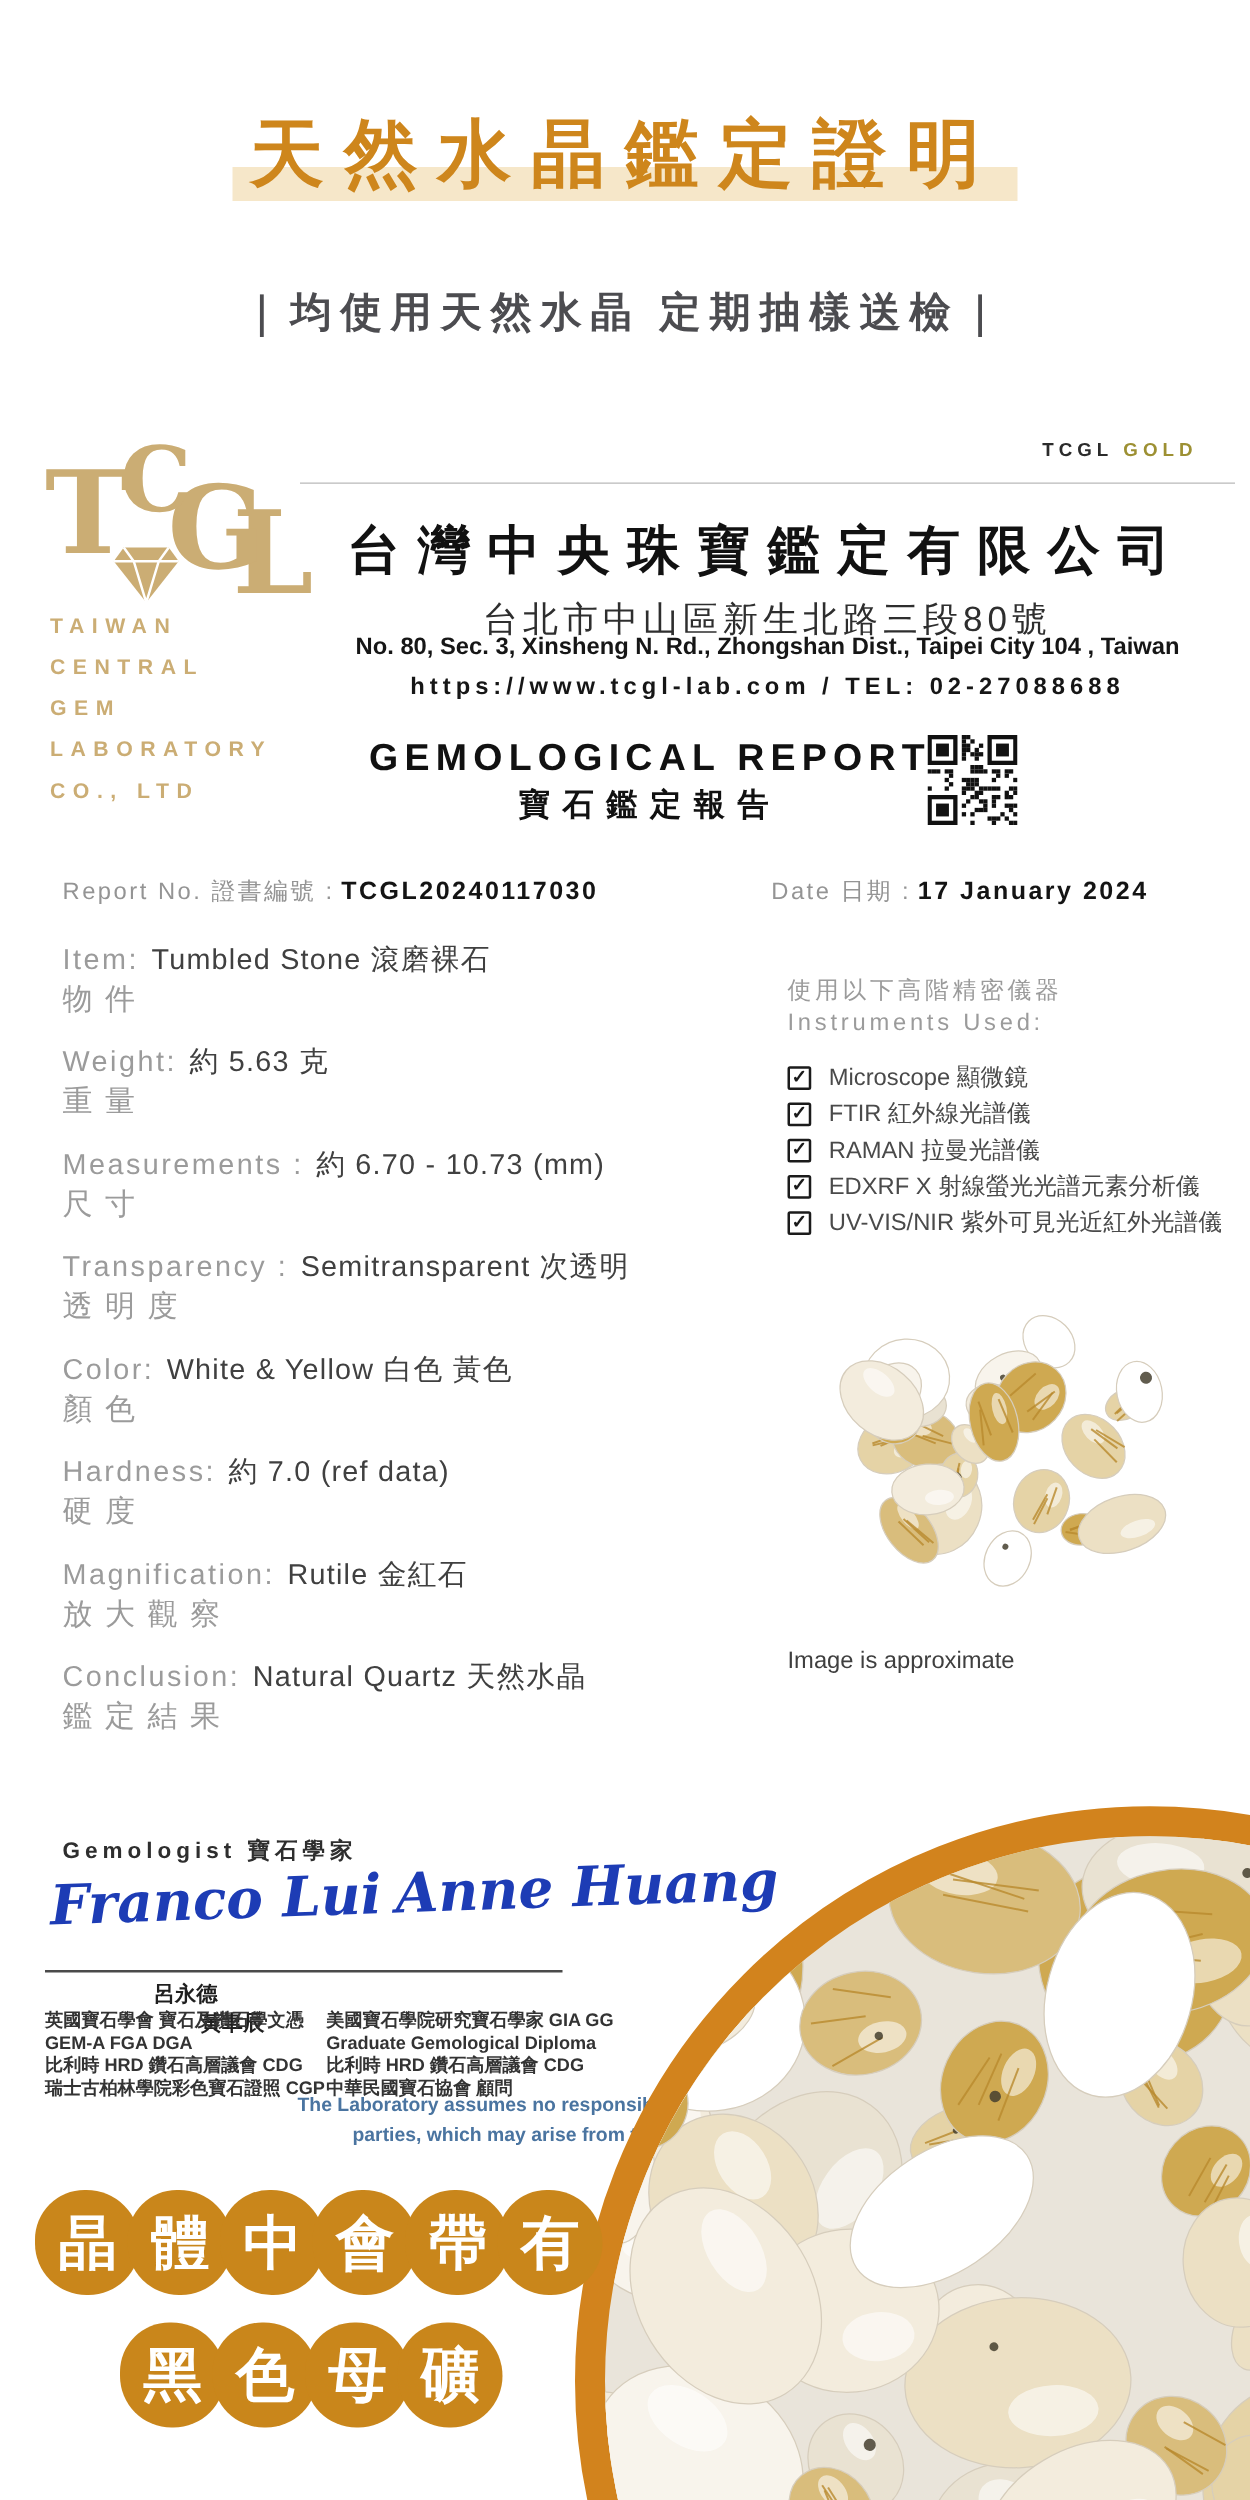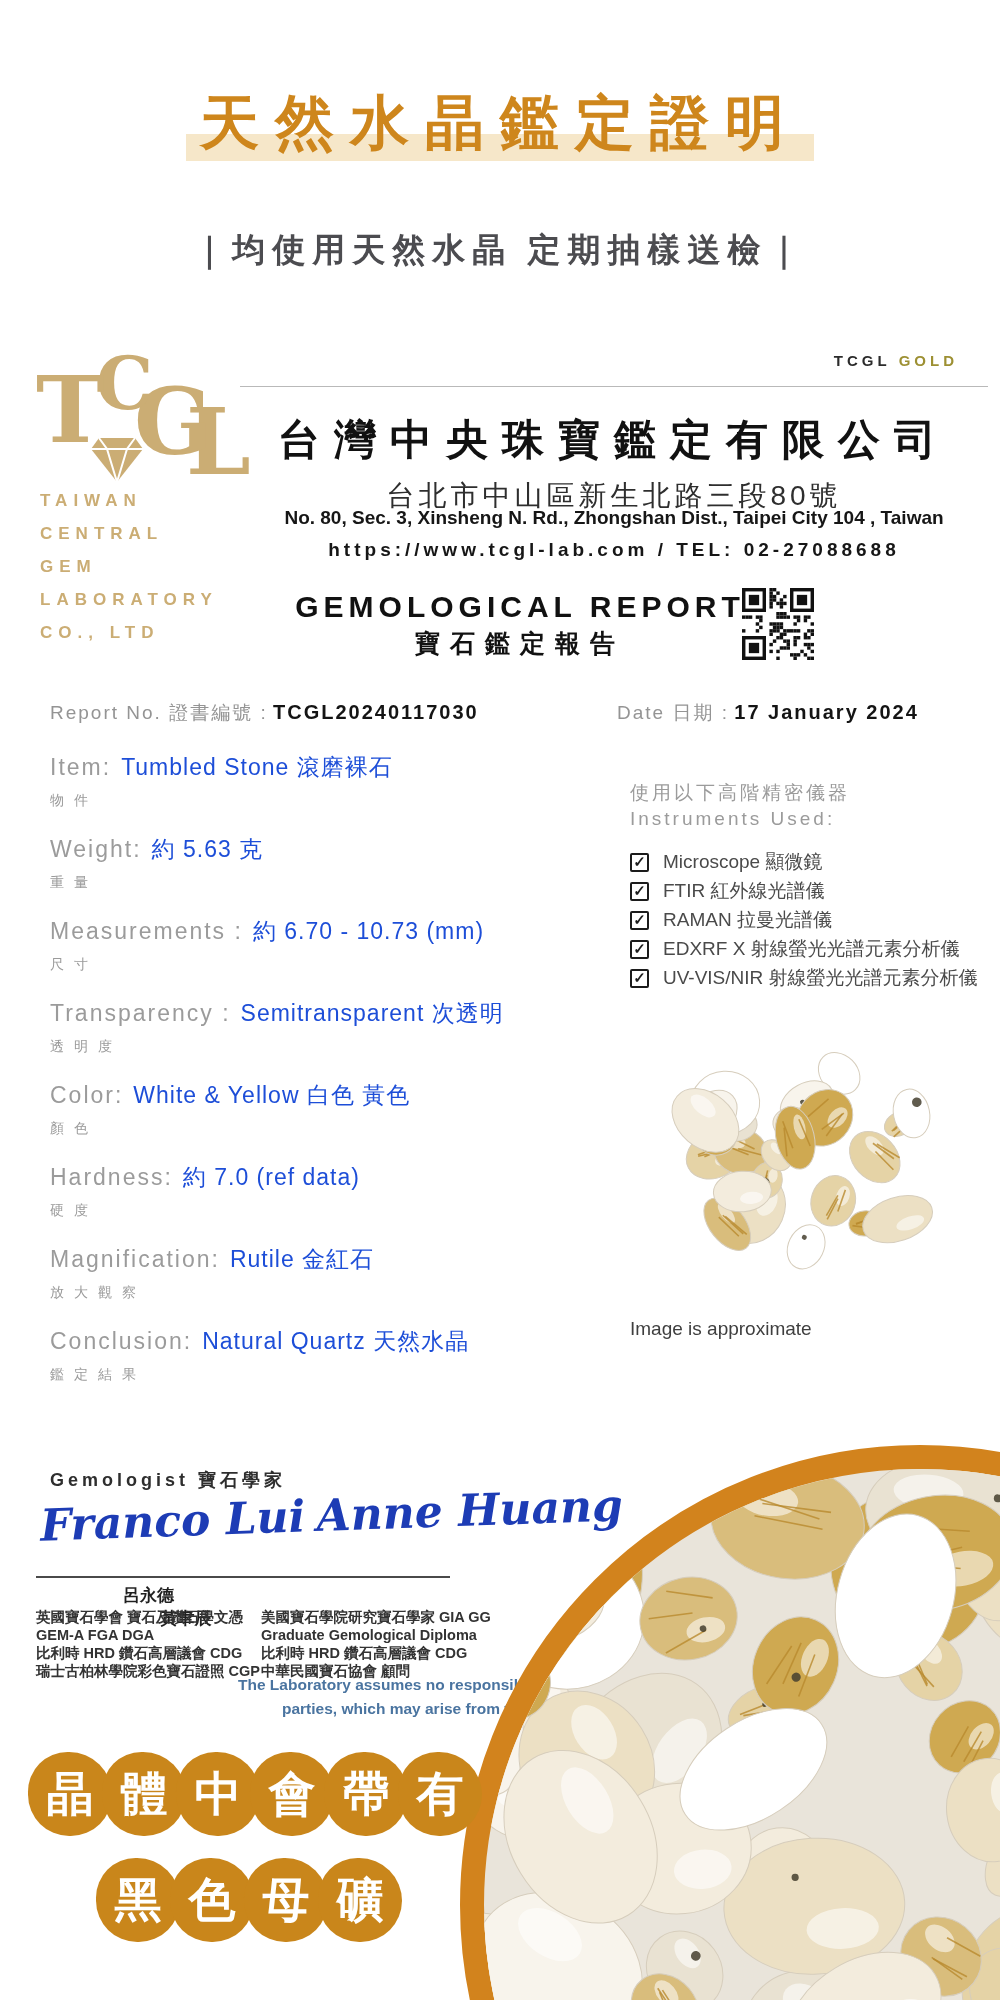--- a/index.html
+++ b/index.html
@@ -49,22 +49,22 @@
   .report-no{position:absolute;left:50px;white-space:nowrap;}
   .date-box{position:absolute;left:617px;white-space:nowrap;}
   .label-gray{color:#949494;letter-spacing:2px;}
   .value-dark{color:#141414;font-weight:600;letter-spacing:2px;font-size:20px;}
 
   
   .fields{position:absolute;top:752px;left:50px;width:540px;}
   .field{margin-bottom:21px;}
   .f-line1{font-size:23px;line-height:30px;white-space:nowrap;}
   .f-label{color:#9b9b9b;letter-spacing:2px;}
-  .f-value{color:#1d4ed8;font-weight:500;letter-spacing:1px;margin-left:10px;}
-  .f-cn{font-size:14px;color:#9b9b9b;letter-spacing:10px;margin-top:5px;line-height:26px;}
+  .f-value{color:#404040;font-weight:500;letter-spacing:1px;margin-left:10px;}
+  .f-cn{font-size:24px;color:#9b9b9b;letter-spacing:10px;margin-top:5px;line-height:26px;}
 
   .gemo-h{position:absolute;top:1468px;left:50px;font-size:18px;font-weight:600;
       letter-spacing:4px;color:#2e2e2e;}
   .sig-row{position:absolute;top:1492px;left:40px;width:440px;color:#1D3CB5;
       font-family:"DejaVu Serif",serif;font-style:italic;font-weight:bold;font-size:44px;
       transform:rotate(-2deg);white-space:nowrap;}
   .sig2{margin-left:-4px;}
   .sig-line{position:absolute;top:1576px;left:36px;width:414px;border-top:2px solid #4a4a4a;}
   .names-row{position:absolute;top:1584px;left:36px;width:530px;display:flex;flex-direction:column;}
   .name{display:inline-block;text-align:center;font-weight:bold;font-size:17px;color:#1f1f1f;}
@@ -335,21 +335,21 @@
         <div class="inst-row">
           <span class="cbx">✓</span>
           <span class="inst-label">RAMAN 拉曼光譜儀</span>
         </div>
         <div class="inst-row">
           <span class="cbx">✓</span>
           <span class="inst-label">EDXRF X 射線螢光光譜元素分析儀</span>
         </div>
         <div class="inst-row">
           <span class="cbx">✓</span>
-          <span class="inst-label">UV-VIS/NIR 射線螢光光譜元素分析儀</span>
+          <span class="inst-label">UV-VIS/NIR 紫外可見光近紅外光譜儀</span>
         </div>
       </div>
   </div>
   <svg class="stones-small" width="290" height="270" viewBox="0 0 290 270">
       <g transform="rotate(153.13980530016124 56.55723259069336 119.56424354968532)">
         <ellipse cx="56.55723259069336" cy="119.56424354968532" rx="29.37860841071233" ry="23.093438661059675" fill="#e5d3a6" stroke="#d6cdbc" stroke-width="1"></ellipse>
         <ellipse cx="47.74365006747966" cy="111.48154001831443" rx="11.751443364284933" ry="6.928031598317903" fill="#ffffff" opacity="0.55"></ellipse>
         <line x1="40.10559617332952" y1="120.26872071241988" x2="66.54634374297062" y2="122.25912726403362" stroke="#b98a2e" stroke-width="1.6" opacity="0.8"></line>
         <line x1="45.54502685455306" y1="119.10335555297021" x2="71.98577442419416" y2="125.44981440819925" stroke="#b98a2e" stroke-width="1.6" opacity="0.8"></line>
         <line x1="45.09921910732731" y1="123.4949220697427" x2="71.5399666769684" y2="126.84861750338159" stroke="#b98a2e" stroke-width="1.6" opacity="0.8"></line>

